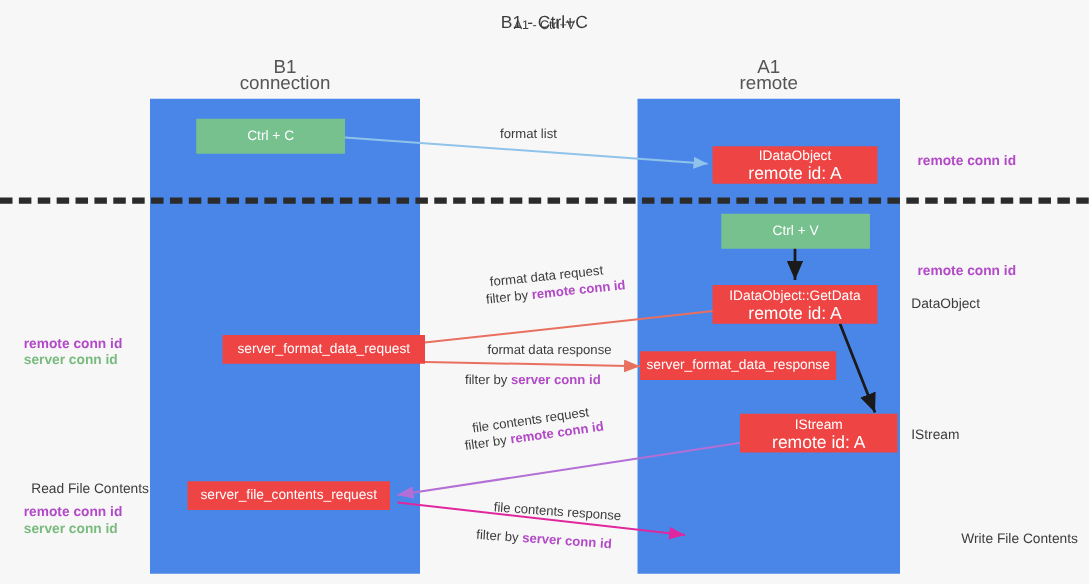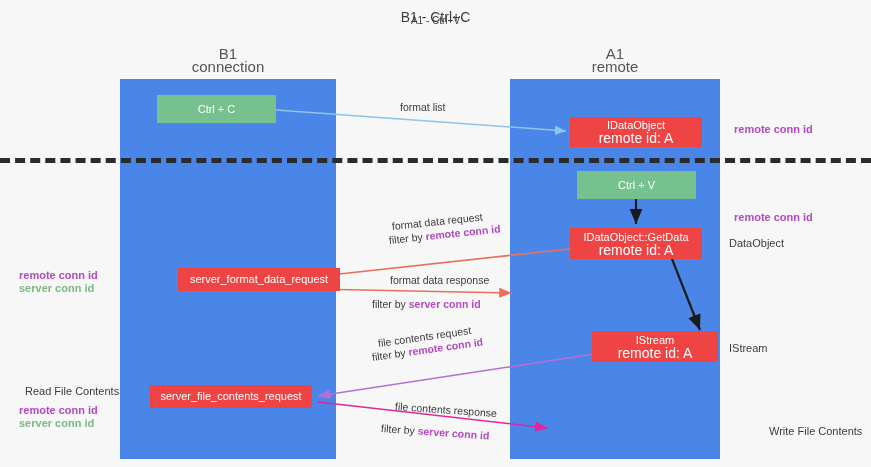--- a/index.html
+++ b/index.html
@@ -116,20 +116,23 @@
 
   <div class="node node-orange" style="left:570px;top:228px;width:132px;height:31px;">
     <span>IDataObject::GetData</span>
     <span class="l2">remote id: A</span>
   </div>
 
   <div class="node node-orange" style="left:150px;top:268px;width:162px;height:23px;margin-left:28px;">
     <span>server_format_data_request</span>
   </div>
 
+  <div class="node node-orange" style="left:512px;top:281px;width:157px;height:23px;">
+    <span>server_format_data_response</span>
+  </div>
 
   <div class="node node-orange" style="left:592px;top:331px;width:126px;height:31px;">
     <span>IStream</span>
     <span class="l2">remote id: A</span>
   </div>
 
   <div class="node node-orange" style="left:150px;top:385px;width:162px;height:23px;">
     <span>server_file_contents_request</span>
   </div>
 

